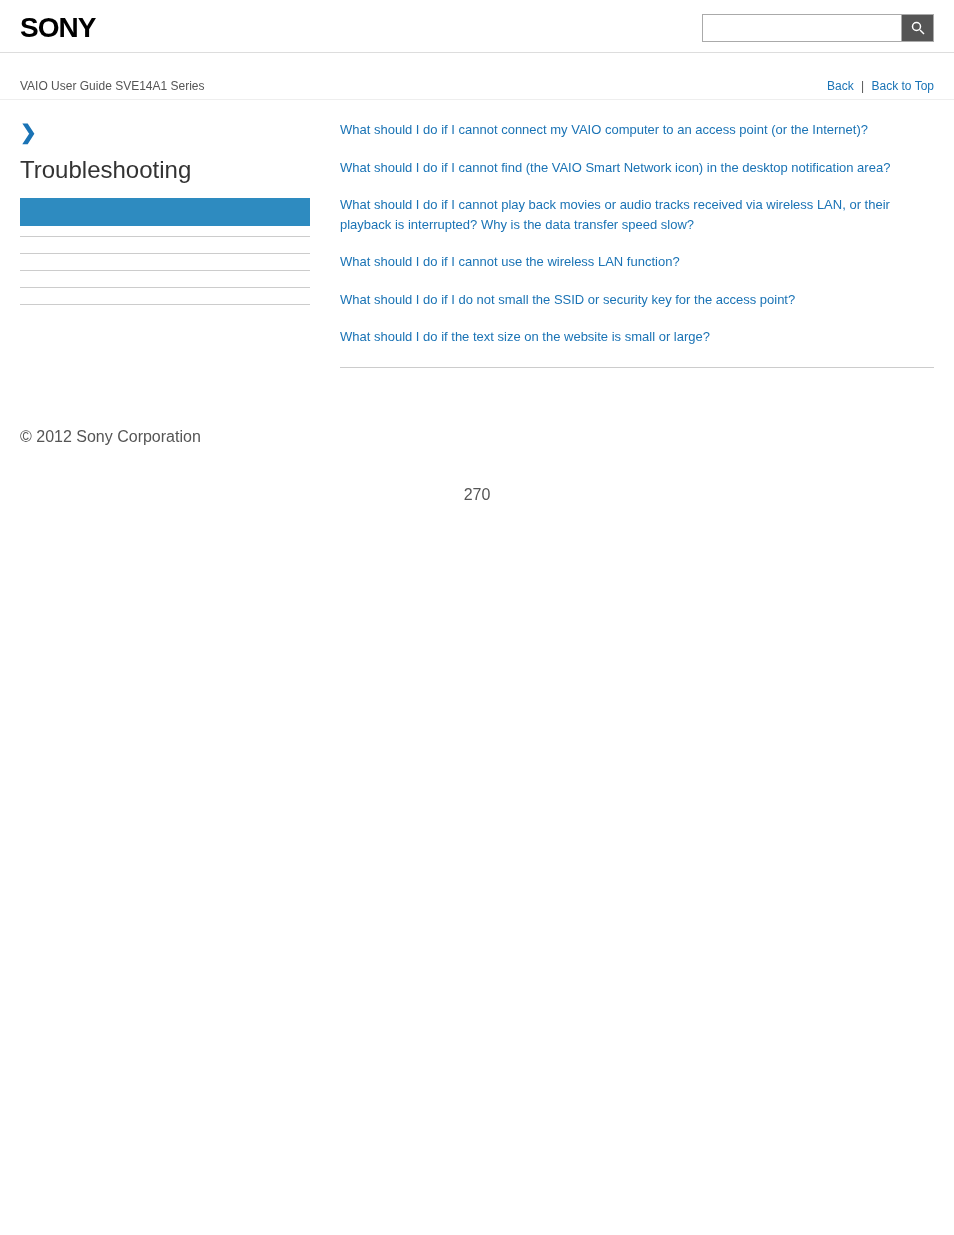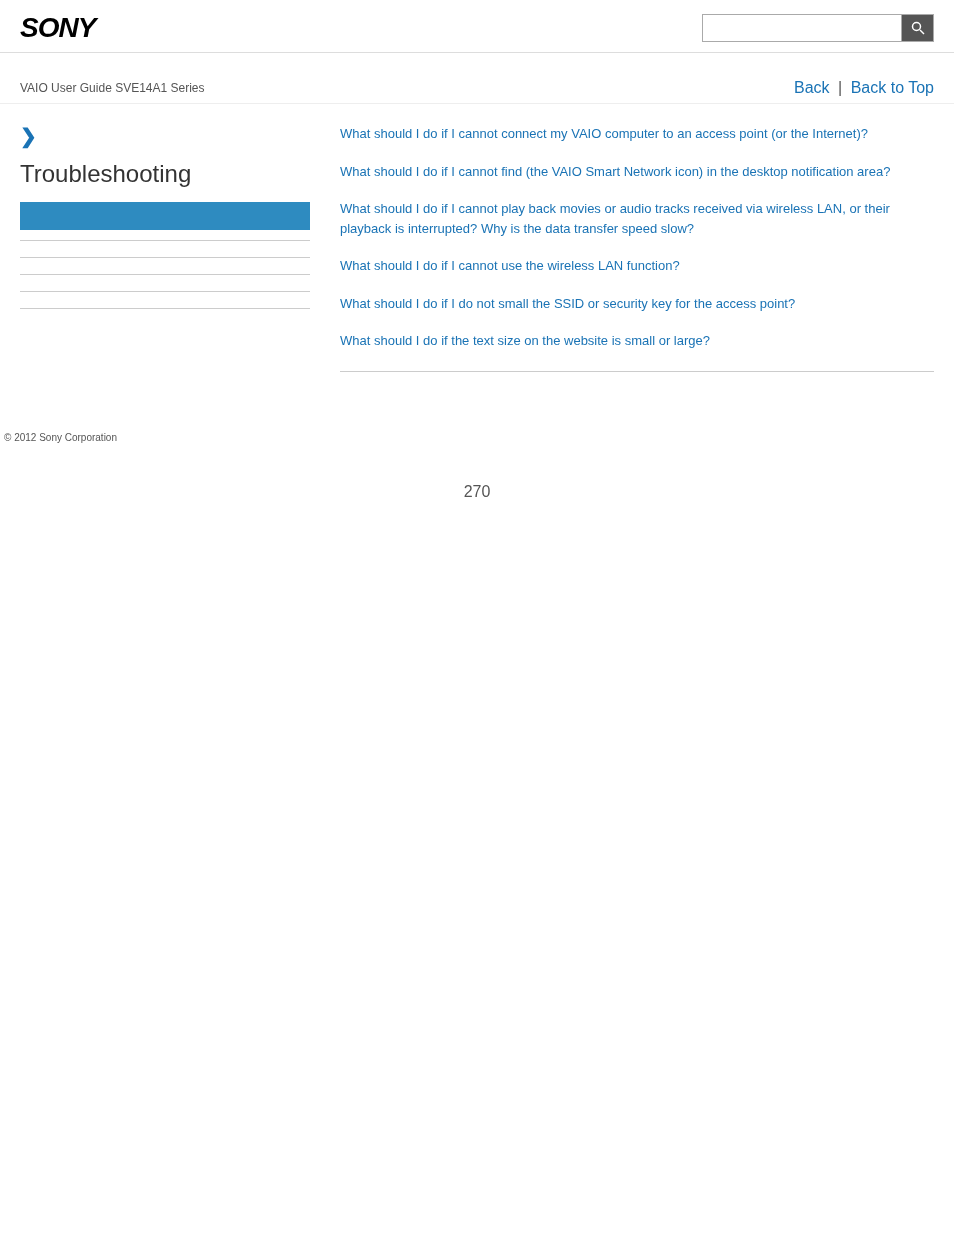--- a/index.html
+++ b/index.html
@@ -22,21 +22,20 @@
       display: flex;
       align-items: center;
       justify-content: space-between;
       padding: 12px 20px 8px 20px;
       border-bottom: 1px solid #ddd;
     }
 
     .sony-logo {
       font-size: 28px;
       font-weight: 900;
-      font-style: italic;
       letter-spacing: -1px;
       color: #000;
       font-family: Arial Black, Arial, sans-serif;
     }
 
     .search-area {
       display: flex;
       align-items: center;
       gap: 0;
     }
@@ -73,21 +72,21 @@
       border-bottom: 1px solid #eee;
       margin-top: 20px;
     }
 
     .guide-title {
       font-size: 12px;
       color: #555;
     }
 
     .nav-links {
-      font-size: 16px;
+      font-size: 12px;
     }
 
     .nav-links a {
       color: #1a73b5;
       text-decoration: none;
     }
 
     .nav-links .separator {
       color: #555;
       margin: 0 4px;
@@ -166,22 +165,22 @@
 
     .content-divider {
       border: none;
       border-top: 1px solid #ccc;
       margin-top: 20px;
       margin-bottom: 20px;
     }
 
     
     .footer {
-      padding: 20px 4px;
-      font-size: 10px;
+      padding: 20px 20px;
+      font-size: 16px;
       color: #555;
     }
 
     
     .page-number {
       text-align: center;
       font-size: 16px;
       color: #555;
       padding: 20px 0 10px 0;
     }

